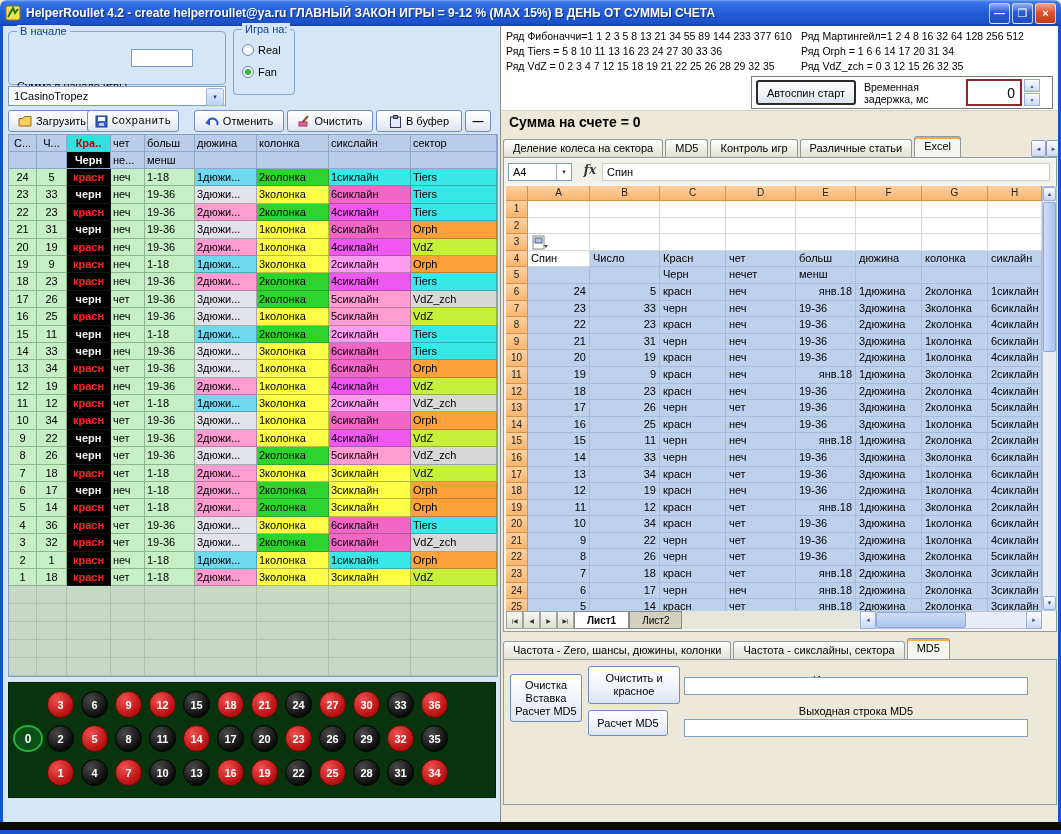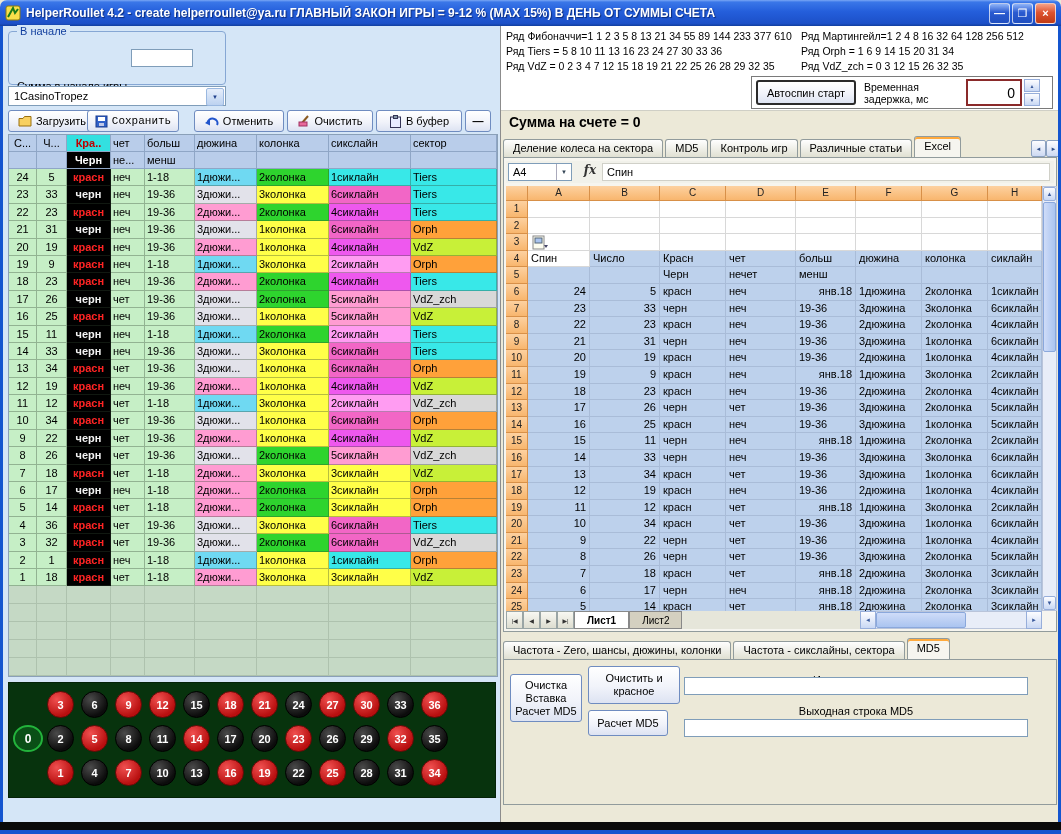--- a/index.html
+++ b/index.html
@@ -149,20 +149,31 @@
   </div>
 
   <div id="left">
 
     <div class="grp" style="left:5px;top:5px;width:218px;height:54px;">
       <span class="grp-title">В начале</span>
       <span class="lbl" style="position:absolute;left:8px;top:20px;">Сумма в начале игры</span>
       <input class="txt" style="position: absolute; left: 122px; top: 17px; width: 62px;" value="">
     </div>
 
+    <div class="grp" style="left:230px;top:3px;width:62px;height:66px;">
+      <span class="grp-title">Игра на:</span>
+      <div class="radio-row" style="left:8px;top:14px;">
+        <span class="radio"></span>
+        <span>Real</span>
+      </div>
+      <div class="radio-row" style="left:8px;top:36px;">
+        <span class="radio sel"></span>
+        <span>Fan</span>
+      </div>
+    </div>
 
     <div class="combo">
       <div class="combo-text">1CasinoTropez</div>
       <div class="combo-btn">▼</div>
     </div>
 
     <button class="xbtn" style="left:5px;top:84px;width:88px;height:22px;">
       <svg width="14" height="12">
           <path d="M1 11 V3.5 h4 l1.5-2 H13 v9.5 z" fill="#f8d060" stroke="#9a7010"></path>
         </svg>
@@ -594,21 +605,21 @@
   <div id="right">
 
     <div class="info">
       <div class="ser-col ser-a">
         <div>Ряд Фибоначчи=1 1 2 3 5 8 13 21 34 55 89 144 233 377 610</div>
         <div>Ряд Tiers = 5 8 10 11 13 16 23 24 27 30 33 36</div>
         <div>Ряд VdZ = 0 2 3 4 7 12 15 18 19 21 22 25 26 28 29 32 35</div>
       </div>
       <div class="ser-col ser-b">
         <div>Ряд Мартингейл=1 2 4 8 16 32 64 128 256 512</div>
-        <div>Ряд Orph = 1 6 9 14 15 20 31 34</div>
+        <div>Ряд Orph = 1 6 6 14 17 20 31 34</div>
         <div>Ряд VdZ_zch = 0 3 12 15 26 32 35</div>
       </div>
     </div>
 
     <div class="autospin-frame">
       <button class="xbtn autospin-btn">Автоспин старт</button>
       <div class="delay-label">Временная задержка, мс</div>
       <div class="spinval">0</div>
       <div class="spb" style="left:272px;top:2px;">▲</div>
       <div class="spb" style="left:272px;top:16px;">▼</div>

